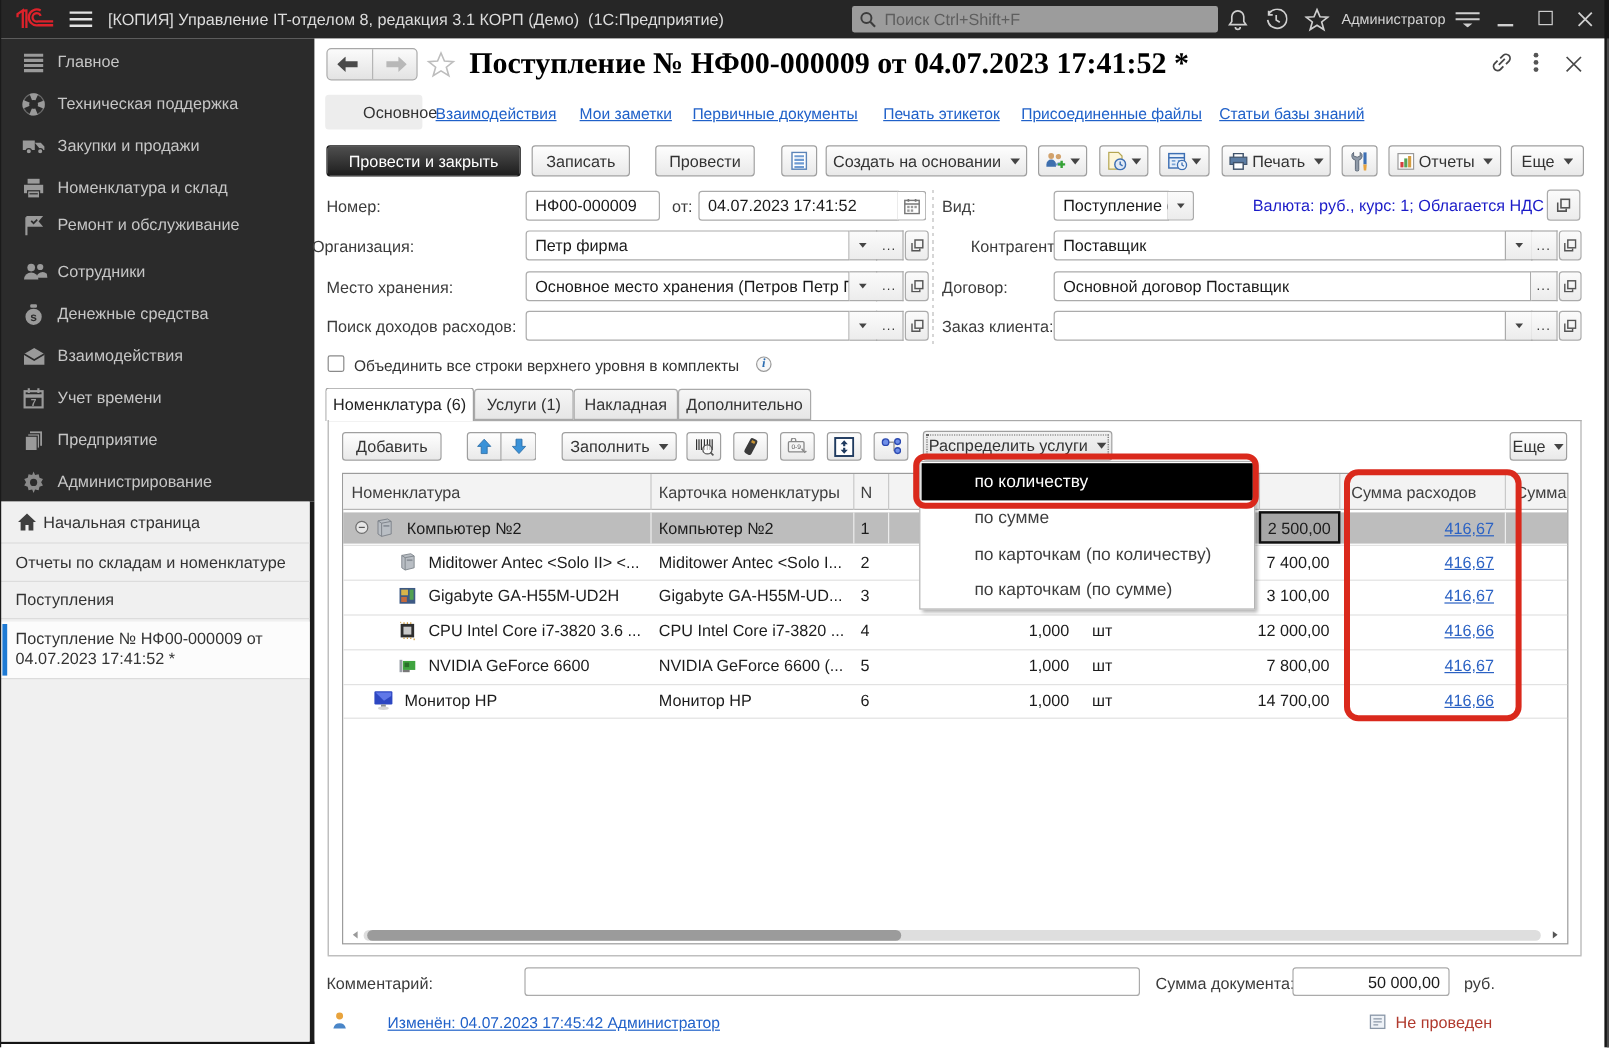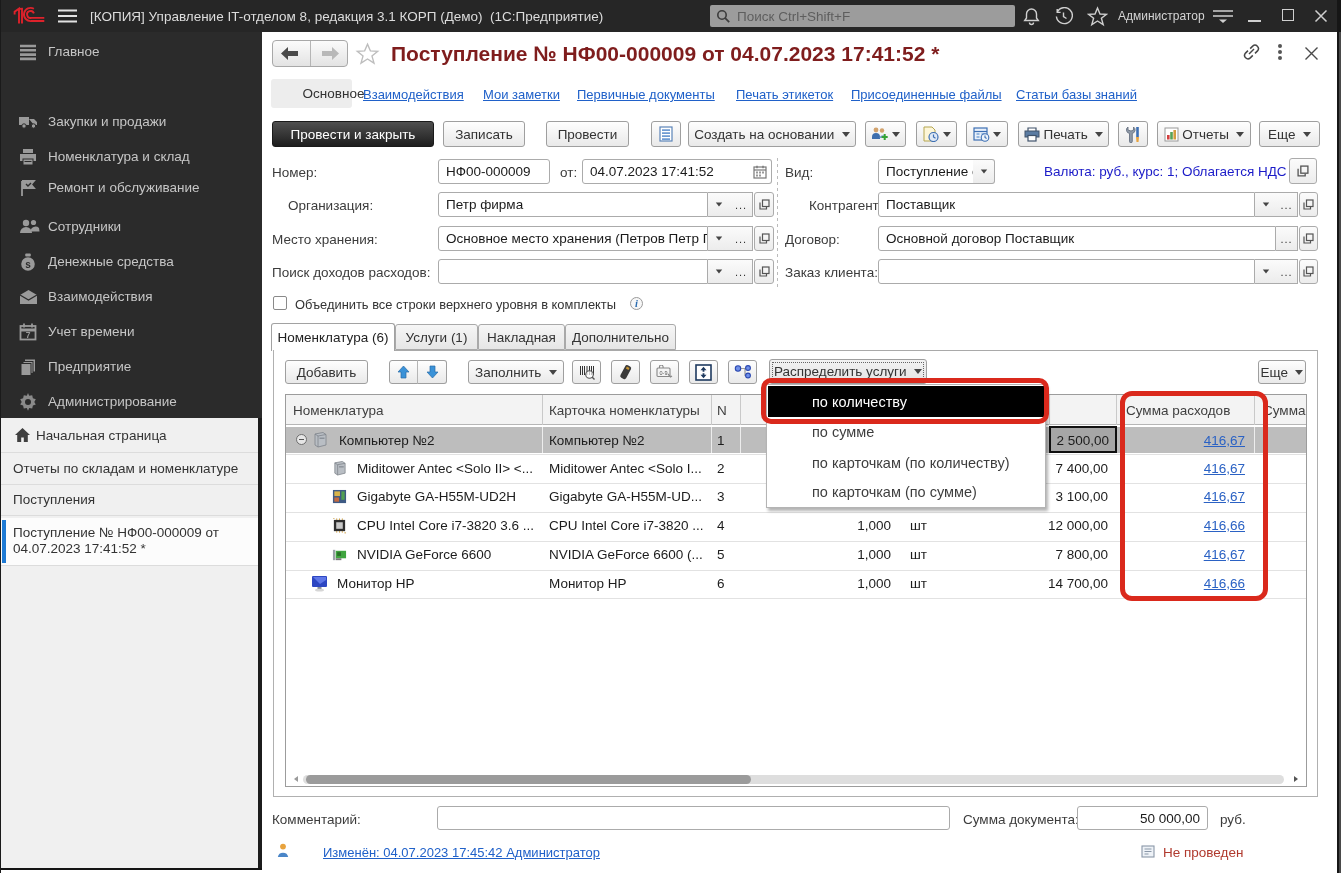--- a/index.html
+++ b/index.html
@@ -79,20 +79,30 @@
     .mitem svg { position:absolute; left:18px; }
   </style>
   <div class="mitem" style="top:2px;">
       <svg width="20" height="20" viewBox="0 0 20 20">
         <g stroke="#9a9a9a" stroke-width="2.6">
           <path d="M2 4h16M2 8.3h16M2 12.6h16M2 16.9h16"></path>
         </g>
       </svg>
       <span class="txt">Главное</span>
     </div>
+  <div class="mitem" style="top:37px;">
+      <svg width="20" height="20" viewBox="0 0 20 20">
+        <g fill="none" stroke="#9a9a9a">
+          <circle cx="10" cy="10" r="6.3" stroke-width="6" stroke-dasharray="4.95 4.95" stroke-dashoffset="2.5"></circle>
+          <circle cx="10" cy="10" r="8.8" stroke-width="1" opacity=".55"></circle>
+        </g>
+        <circle cx="10" cy="10" r="3.6" fill="#2b2b2b"></circle>
+      </svg>
+      <span class="txt">Техническая поддержка</span>
+    </div>
   <div class="mitem" style="top:72px;">
       <svg width="21" height="20" viewBox="0 0 21 20">
         <path d="M1 5 h10 v8 h-10 z M11 7 h5 l3 3 v3 h-3" fill="#9a9a9a"></path>
         <circle cx="6" cy="14" r="2.2" fill="#9a9a9a" stroke="#2b2b2b" stroke-width="1"></circle>
         <circle cx="15.5" cy="14" r="2.2" fill="#9a9a9a" stroke="#2b2b2b" stroke-width="1"></circle>
       </svg>
       <span class="txt">Закупки и продажи</span>
     </div>
   <div class="mitem" style="top:107px;">
       <svg width="20" height="20" viewBox="0 0 20 20">
@@ -199,21 +209,21 @@
   <svg class="abs" style="left:281px;top:47px;" width="18" height="13" viewBox="0 0 18 13">
       <path d="M7 0 L7 4 L17 4 L17 9 L7 9 L7 13 L0 6.5 z" fill="#4a4a4a"></path>
     </svg>
   <svg class="abs" style="left:321px;top:47px;" width="18" height="13" viewBox="0 0 18 13">
       <path d="M11 0 L11 4 L1 4 L1 9 L11 9 L11 13 L18 6.5 z" fill="#b8b8b8"></path>
     </svg>
 
   <svg class="abs" style="left:355px;top:41px;" width="25" height="25" viewBox="0 0 28 28">
       <path d="M14 3.5 L17.2 11 L25.5 11.6 L19 16.8 L21.3 24.8 L14 20.2 L6.7 24.8 L9 16.8 L2.5 11.6 L10.8 11 Z" fill="none" stroke="#bdbdbd" stroke-width="1.5"></path>
     </svg>
-  <div class="abs" style="left:391px;top:40px;height:28px;display:flex;align-items:center;font-size:21px;font-weight:bold;color:#7f1d1d;">Поступление № НФ00-000009 от 04.07.2023 17:41:52 *</div>
+  <div class="abs" style="left:391px;top:40px;height:28px;display:flex;align-items:center;font-size:25px;font-weight:bold;color:#000000;font-family:Liberation Serif, serif;">Поступление № НФ00-000009 от 04.07.2023 17:41:52 *</div>
 
   <svg class="abs" style="left:1242px;top:43px;" width="19" height="18" viewBox="0 0 19 18">
     <g fill="none" stroke="#474747" stroke-width="1.5">
       <path d="M8.2 5.6 l2.5-2.5 a3.4 3.4 0 0 1 4.8 4.8 l-2.5 2.5"></path>
       <path d="M10.8 12.4 l-2.5 2.5 a3.4 3.4 0 0 1 -4.8-4.8 l2.5-2.5"></path>
       <path d="M7 11 L12 6"></path>
     </g>
   </svg>
   <div class="abs" style="left:1278px;top:44px;width:4px;height:16px;display:flex;flex-direction:column;justify-content:space-between;">
     <div style="width:4px;height:4px;border-radius:50%;background:#555;"></div>
@@ -302,21 +312,21 @@
         <g fill="#999">
           <rect x="3" y="6.5" width="2" height="2"></rect>
           <rect x="6" y="6.5" width="2" height="2"></rect>
           <rect x="9" y="6.5" width="2" height="2"></rect>
           <rect x="3" y="9.5" width="2" height="2"></rect>
           <rect x="6" y="9.5" width="2" height="2"></rect>
         </g>
       </svg>
   </div>
 
-  <div class="lbl" style="left:288px;top:198px;text-align:center;">Организация:</div>
+  <div class="lbl" style="left:260px;top:198px;text-align:center;">Организация:</div>
   <div class="inp" style="left:438px;top:192px;width:270px;height:25px;border-radius:3px 0 0 3px;">Петр фирма</div>
   <div class="ddbtn" style="left:708px;top:192px;">
       <span class="arr" style="transform:scale(.8);"></span>
     </div>
   <div class="ddbtn" style="left:730px;top:192px;">
       <span class="dots3">...</span>
     </div>
   <div class="opbtn" style="left:754px;top:192px;">
       <svg width="11" height="11" viewBox="0 0 11 11">
         <g fill="none" stroke="#555" stroke-width="1.2">

